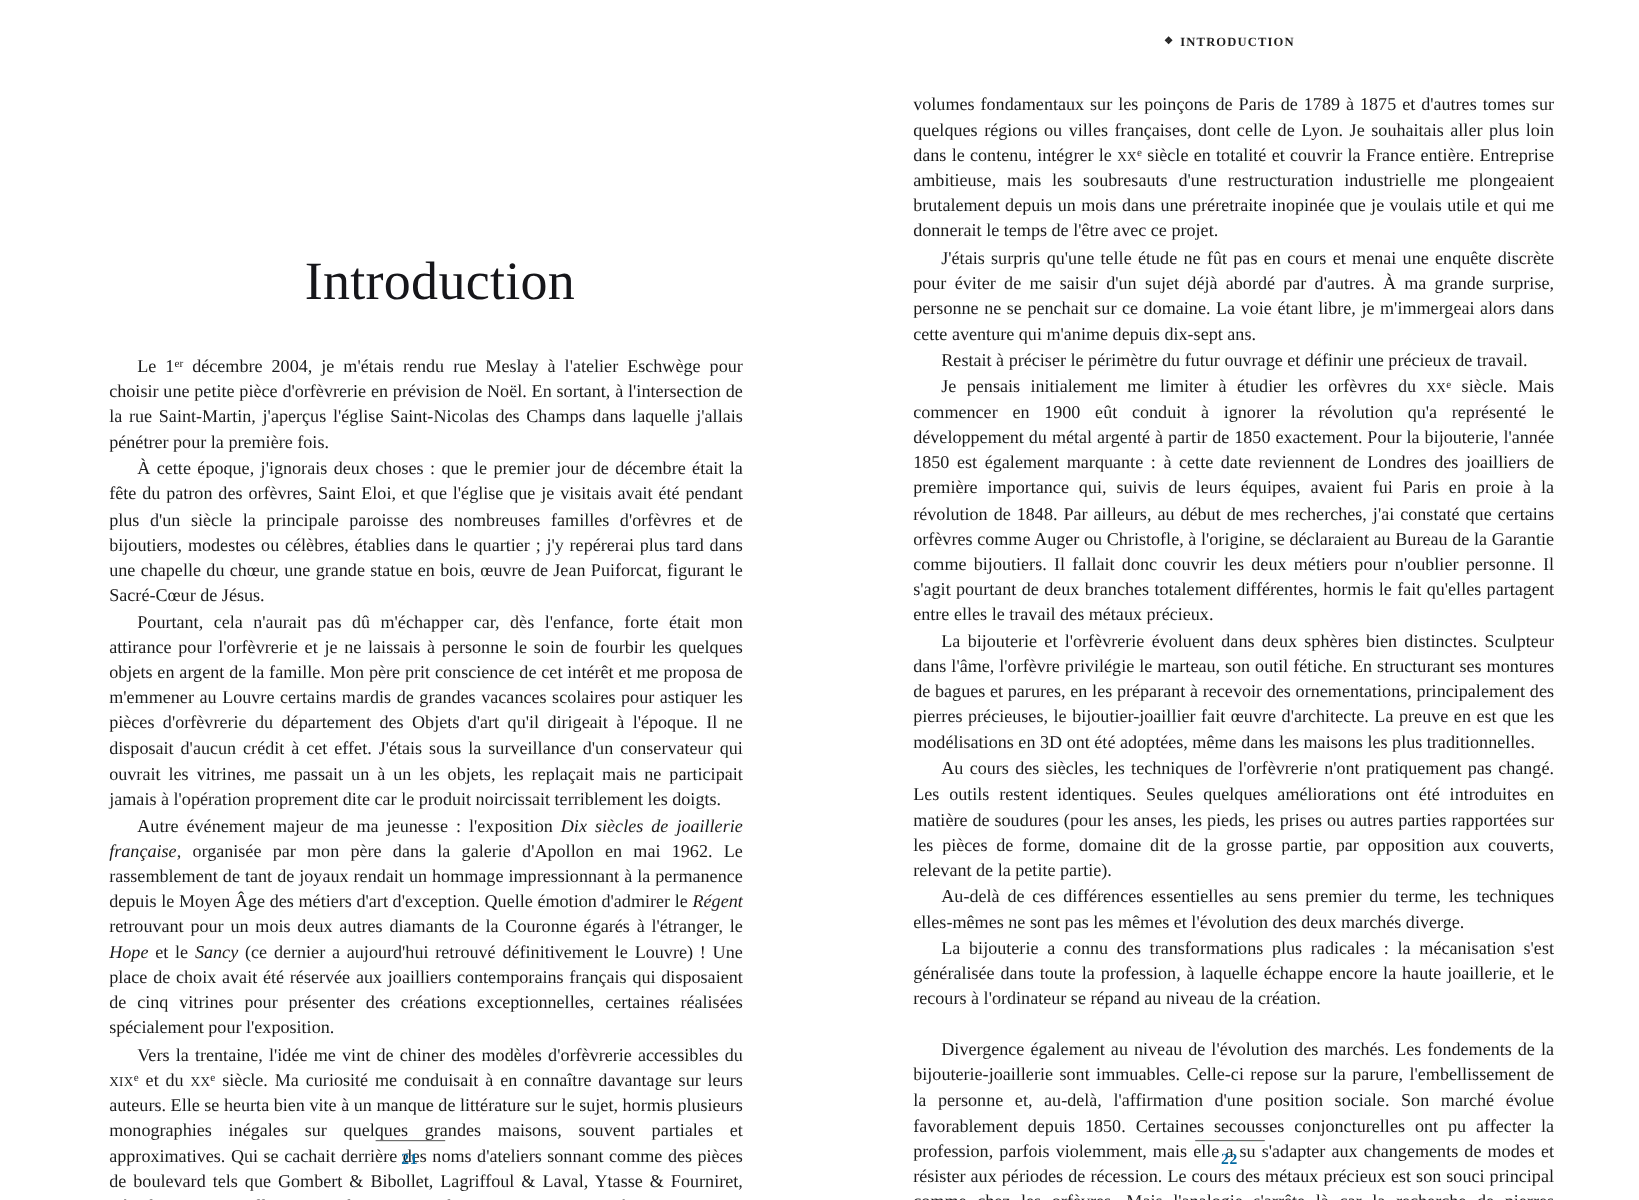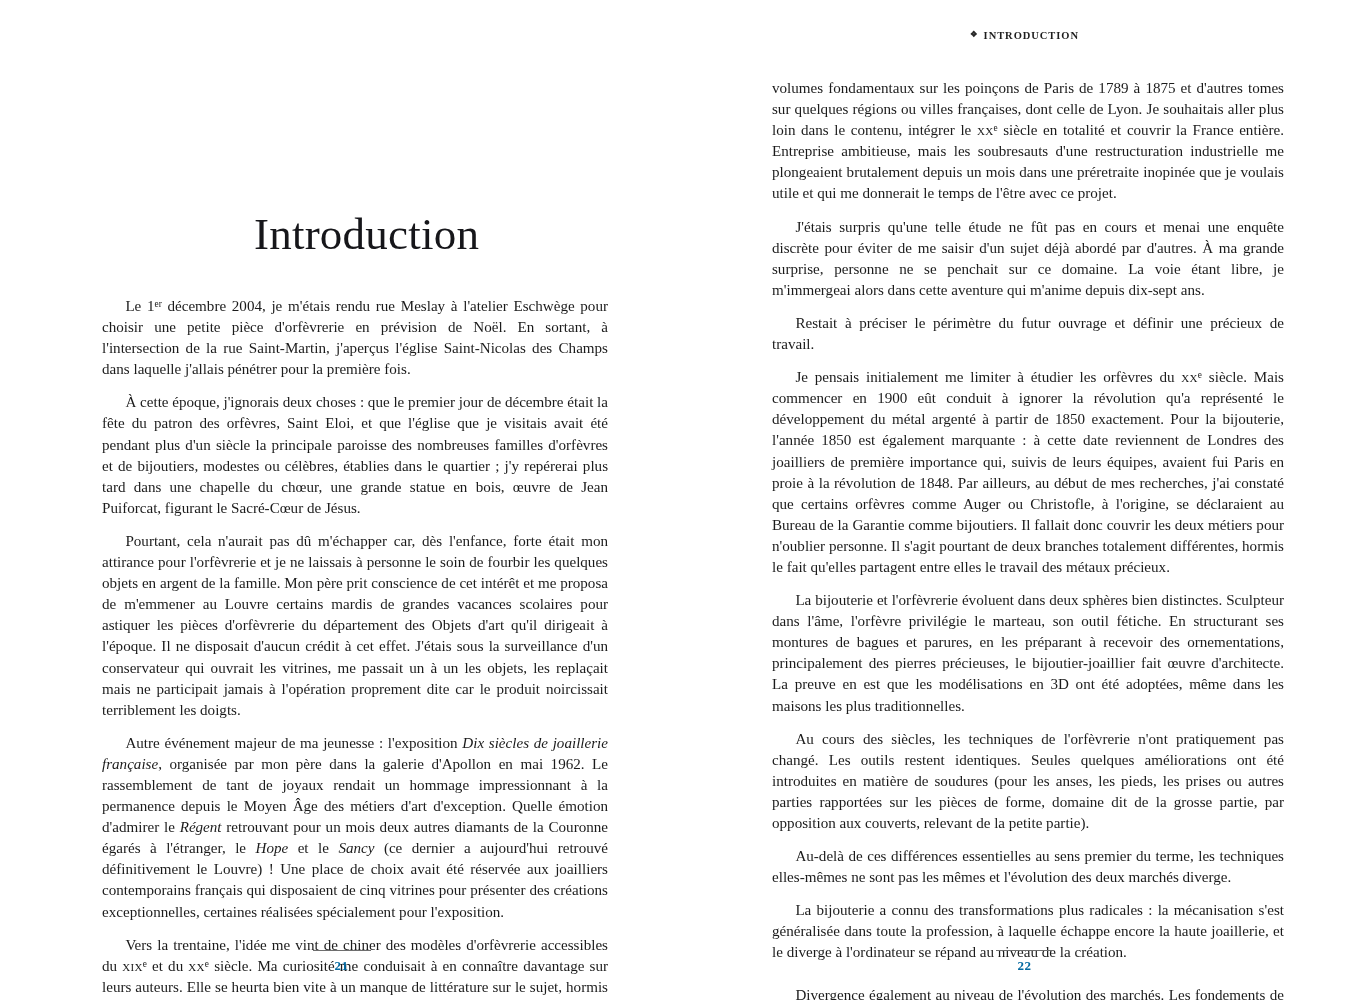--- a/index.html
+++ b/index.html
@@ -75,21 +75,21 @@
     line-height: 21.1px;
     text-align: justify;
     text-justify: inter-word;
     hyphens: manual;
     color: #1b1b1b;
   }
   .page-left .textblock { margin-top: 39px; }
   .page-right .textblock { margin-top: 78px; }
 
   .textblock p {
-    margin: 12px;
+    margin: 1px;
     text-indent: 1.55em;
   }
   .textblock p.no-indent { text-indent: 0; }
   .textblock p.gap-before { margin-top: 21px; }
 
   em { font-style: italic; }
 
   .sc {
     font-variant: small-caps;
     text-transform: lowercase;
@@ -152,21 +152,21 @@
     </div>
 
     <div class="textblock">
         <p class="no-indent">volumes fondamentaux sur les poinçons de Paris de 1789 à 1875 et d'autres tomes sur quelques régions ou villes françaises, dont celle de Lyon. Je souhaitais aller plus loin dans le contenu, intégrer le <span class="sc">xx</span><sup>e</sup> siècle en totalité et couvrir la France entière. Entreprise ambitieuse, mais les soubresauts d'une restructuration industrielle me plongeaient brutalement depuis un mois dans une préretraite inopinée que je voulais utile et qui me donnerait le temps de l'être avec ce projet.</p>
         <p>J'étais surpris qu'une telle étude ne fût pas en cours et menai une enquête discrète pour éviter de me saisir d'un sujet déjà abordé par d'autres. À ma grande surprise, personne ne se penchait sur ce domaine. La voie étant libre, je m'immergeai alors dans cette aventure qui m'anime depuis dix-sept ans.</p>
         <p>Restait à préciser le périmètre du futur ouvrage et définir une précieux de travail.</p>
         <p>Je pensais initialement me limiter à étudier les orfèvres du <span class="sc">xx</span><sup>e</sup> siècle. Mais commencer en 1900 eût conduit à ignorer la révolution qu'a représenté le développement du métal argenté à partir de 1850 exactement. Pour la bijouterie, l'année 1850 est également marquante : à cette date reviennent de Londres des joailliers de première importance qui, suivis de leurs équipes, avaient fui Paris en proie à la révolution de 1848. Par ailleurs, au début de mes recherches, j'ai constaté que certains orfèvres comme Auger ou Christofle, à l'origine, se déclaraient au Bureau de la Garantie comme bijoutiers. Il fallait donc couvrir les deux métiers pour n'oublier personne. Il s'agit pourtant de deux branches totalement différentes, hormis le fait qu'elles partagent entre elles le travail des métaux précieux.</p>
         <p>La bijouterie et l'orfèvrerie évoluent dans deux sphères bien distinctes. Sculpteur dans l'âme, l'orfèvre privilégie le marteau, son outil fétiche. En structurant ses montures de bagues et parures, en les préparant à recevoir des ornementations, principalement des pierres précieuses, le bijoutier-joaillier fait œuvre d'architecte. La preuve en est que les modélisations en 3D ont été adoptées, même dans les maisons les plus traditionnelles.</p>
         <p>Au cours des siècles, les techniques de l'orfèvrerie n'ont pratiquement pas changé. Les outils restent identiques. Seules quelques améliorations ont été introduites en matière de soudures (pour les anses, les pieds, les prises ou autres parties rapportées sur les pièces de forme, domaine dit de la grosse partie, par opposition aux couverts, relevant de la petite partie).</p>
         <p>Au-delà de ces différences essentielles au sens premier du terme, les techniques elles-mêmes ne sont pas les mêmes et l'évolution des deux marchés diverge.</p>
-        <p>La bijouterie a connu des transformations plus radicales : la mécanisation s'est généralisée dans toute la profession, à laquelle échappe encore la haute joaillerie, et le diverge à l'ordinateur se répand au niveau de la création.</p>
+        <p>La bijouterie a connu des transformations plus radicales : la mécanisation s'est généralisée dans toute la profession, à laquelle échappe encore la haute joaillerie, et le recours à l'ordinateur se répand au niveau de la création.</p>
         <p class="gap-before">Divergence également au niveau de l'évolution des marchés. Les fondements de la bijouterie-joaillerie sont immuables. Celle-ci repose sur la parure, l'embellissement de la personne et, au-delà, l'affirmation d'une position sociale. Son marché évolue favorablement depuis 1850. Certaines secousses conjoncturelles ont pu affecter la profession, parfois violemment, mais elle a su s'adapter aux changements de modes et résister aux périodes de récession. Le cours des métaux précieux est son souci principal comme chez les orfèvres. Mais l'analogie s'arrête là car la recherche de pierres d'exception est une préoccupation supplémentaire majeure pour la haute joaillerie.</p>
       </div>
 
     <div class="folio">
       <div class="folio-rule"></div>
       <div class="folio-number">22</div>
     </div>
   </div>
 
 </div>

